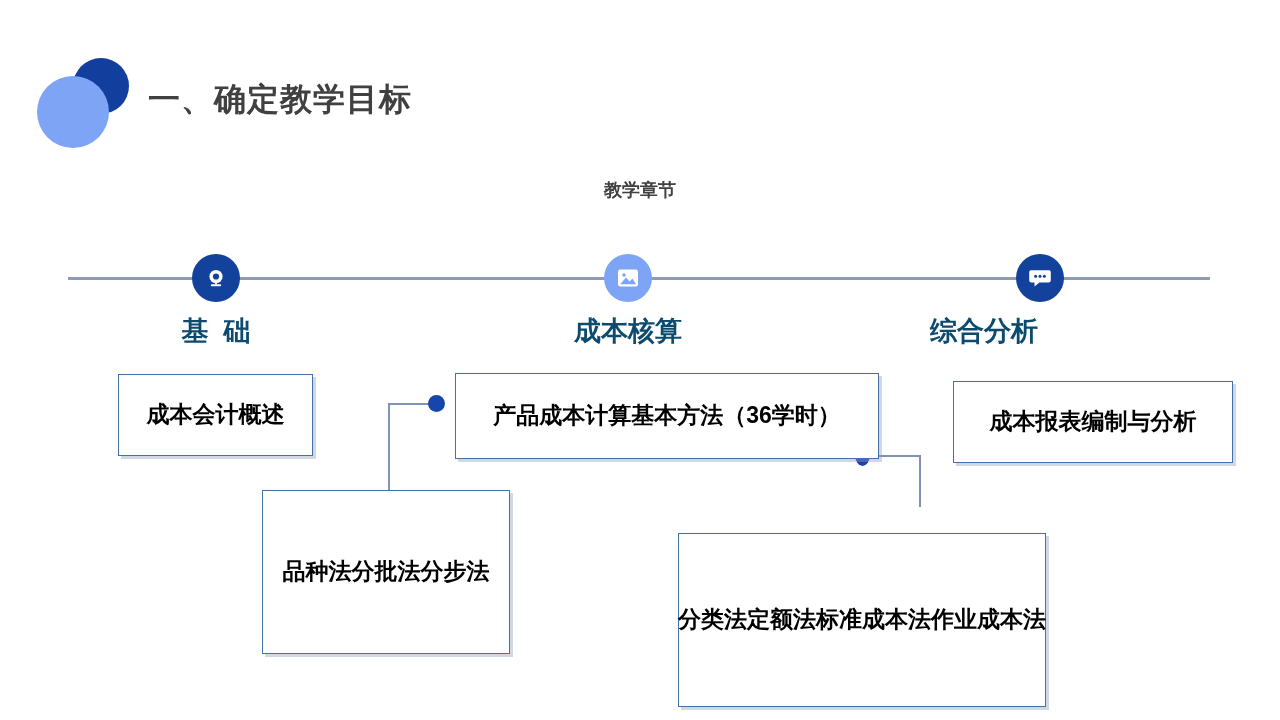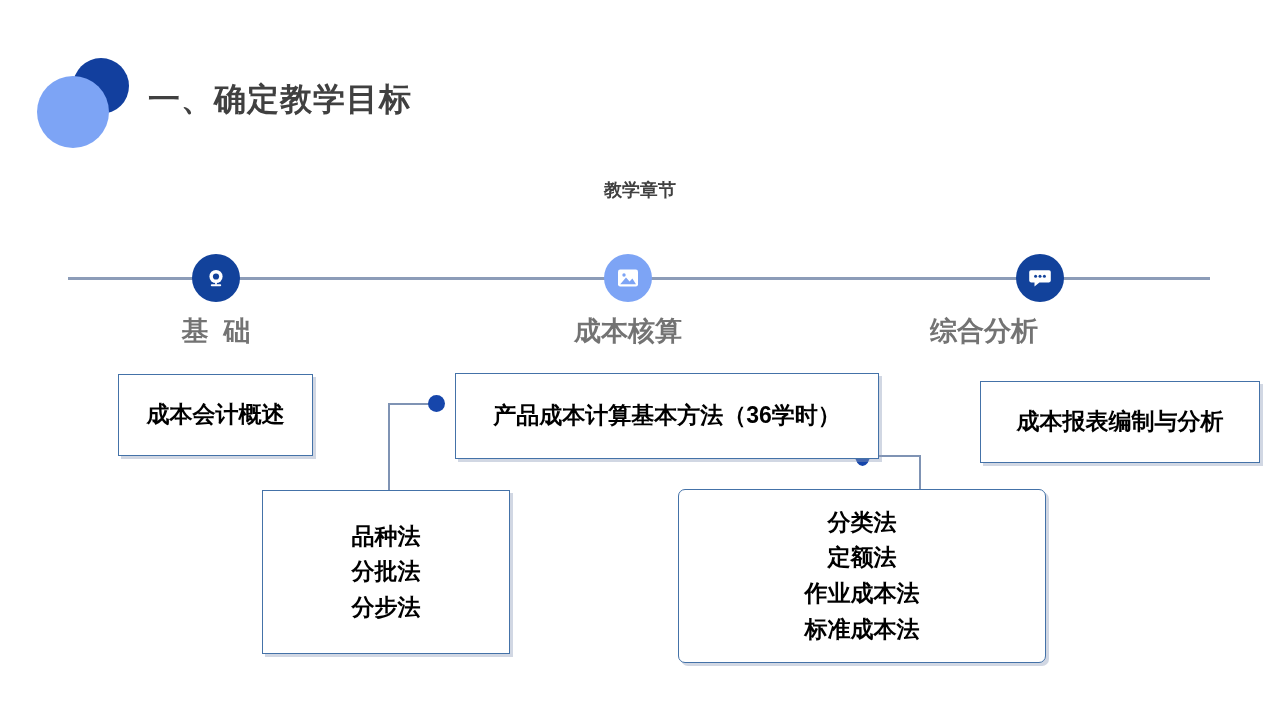--- a/index.html
+++ b/index.html
@@ -76,34 +76,34 @@
   }
   .tl-node.dark  { background: #12429b; }
   .tl-node.light { background: #7da4f5; }
   .tl-node svg { display: block; }
 
   .tl-label {
     position: absolute;
     top: 313px;
     font-size: 27px;
     font-weight: bold;
-    color: #737373;
+    color: #0c4a6e;
     text-align: center;
     white-space: pre;
   }
 
   
   .cbox {
     position: absolute;
     box-sizing: border-box;
     border: 1.5px solid #4472a8;
     background: #ffffff;
     box-shadow: 3px 3px 0 rgba(140,156,184,0.40);
     display: flex;
-    flex-direction: column;
+    flex-direction: row;
     align-items: center;
     justify-content: center;
     color: #000000;
     font-weight: bold;
     font-size: 23px;
     line-height: 1.55;
     text-align: center;
   }
   .cbox .line { white-space: nowrap; }
 
@@ -185,28 +185,28 @@
 <div class="dot-oval" style="left:855px; top:444px;"></div>
 
 <div class="cbox" style="left:118px; top:374px; width:195px; height:82px;">
   <div class="line">成本会计概述</div>
 </div>
 
 <div class="cbox" style="left:455px; top:373px; width:424px; height:86px;">
   <div class="line">产品成本计算基本方法（36学时）</div>
 </div>
 
-<div class="cbox" style="left:953px; top:381px; width:280px; height:82px;margin-left:27px;">
+<div class="cbox" style="left:953px; top:381px; width:280px; height:82px;">
   <div class="line">成本报表编制与分析</div>
 </div>
 
 <div class="cbox" style="left:262px; top:490px; width:248px; height:164px;">
   <div class="line">品种法</div>
   <div class="line">分批法</div>
   <div class="line">分步法</div>
 </div>
 
-<div class="cbox" style="left:678px; top:489px; width:368px; height:174px;border-radius:7px;">
+<div class="cbox" style="left:678px; top:533px; width:368px; height:174px;">
   <div class="line">分类法</div>
   <div class="line">定额法</div>
+  <div class="line">标准成本法</div>
   <div class="line">作业成本法</div>
-  <div class="line">标准成本法</div>
 </div>
 
 </body></html>

